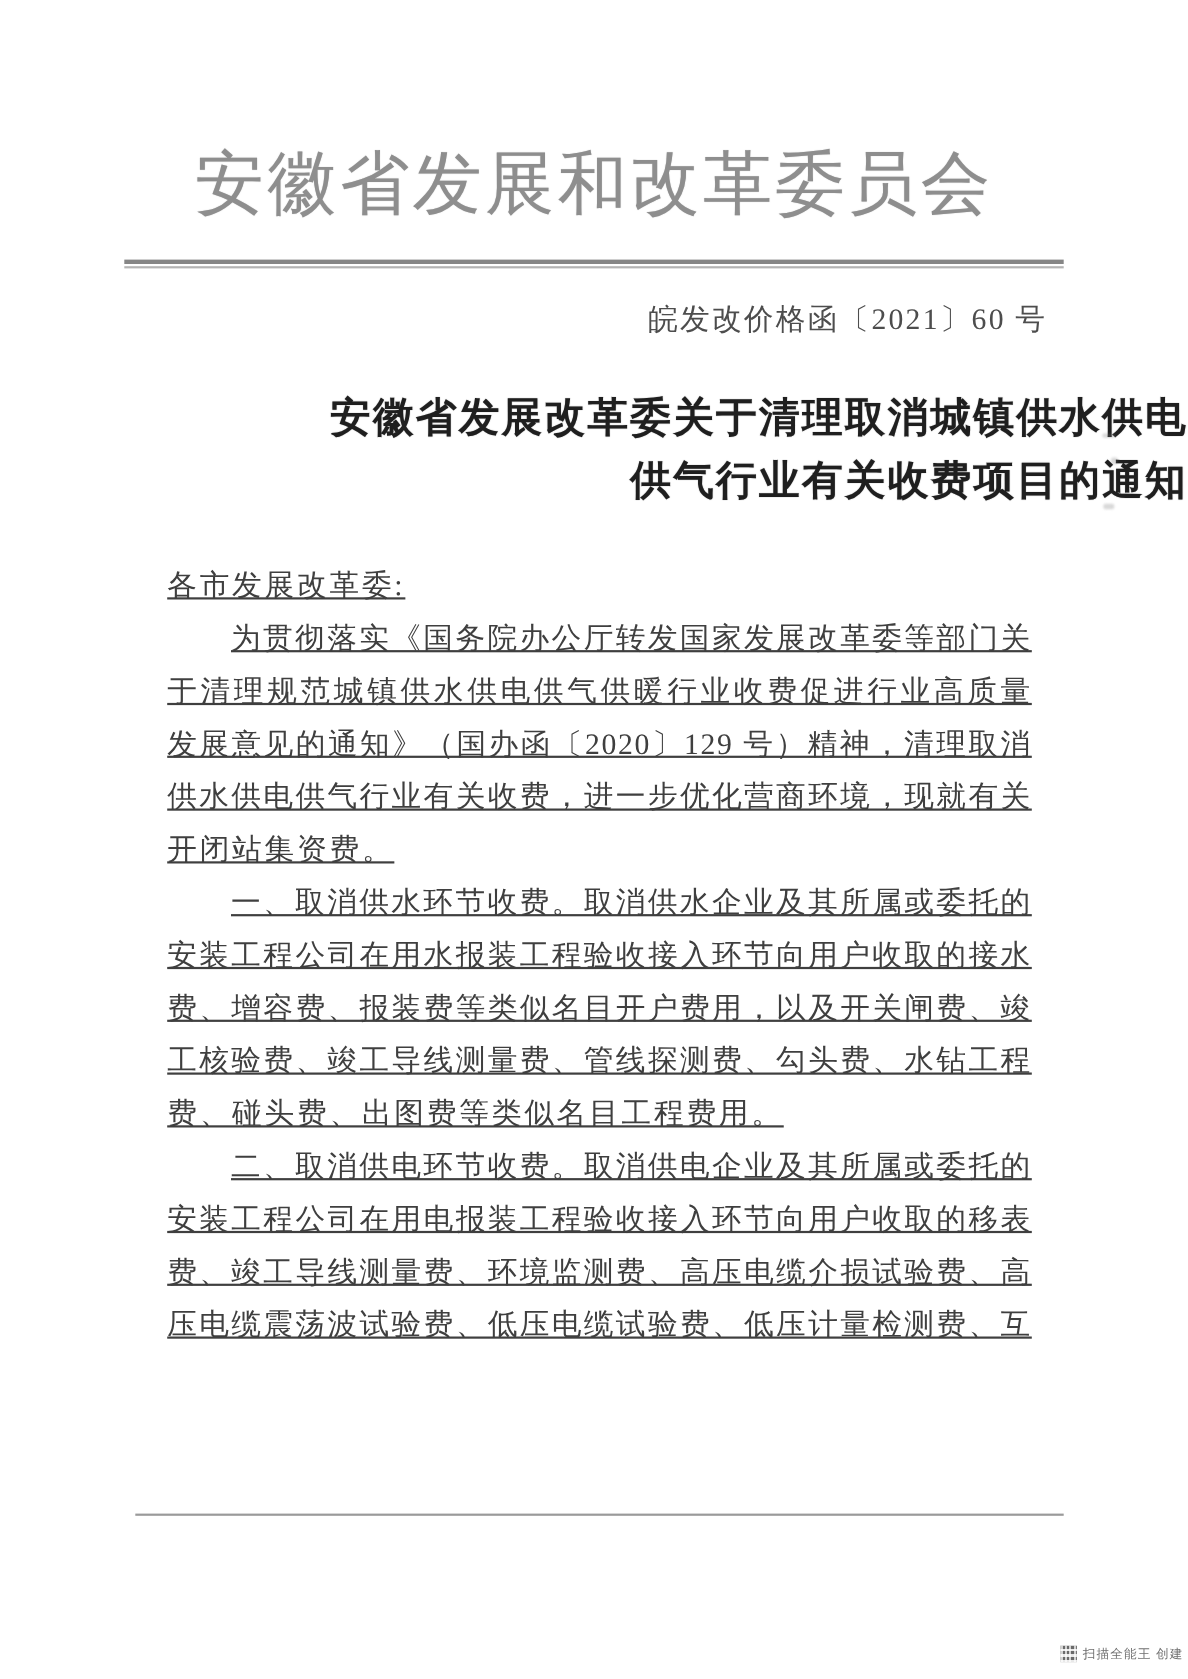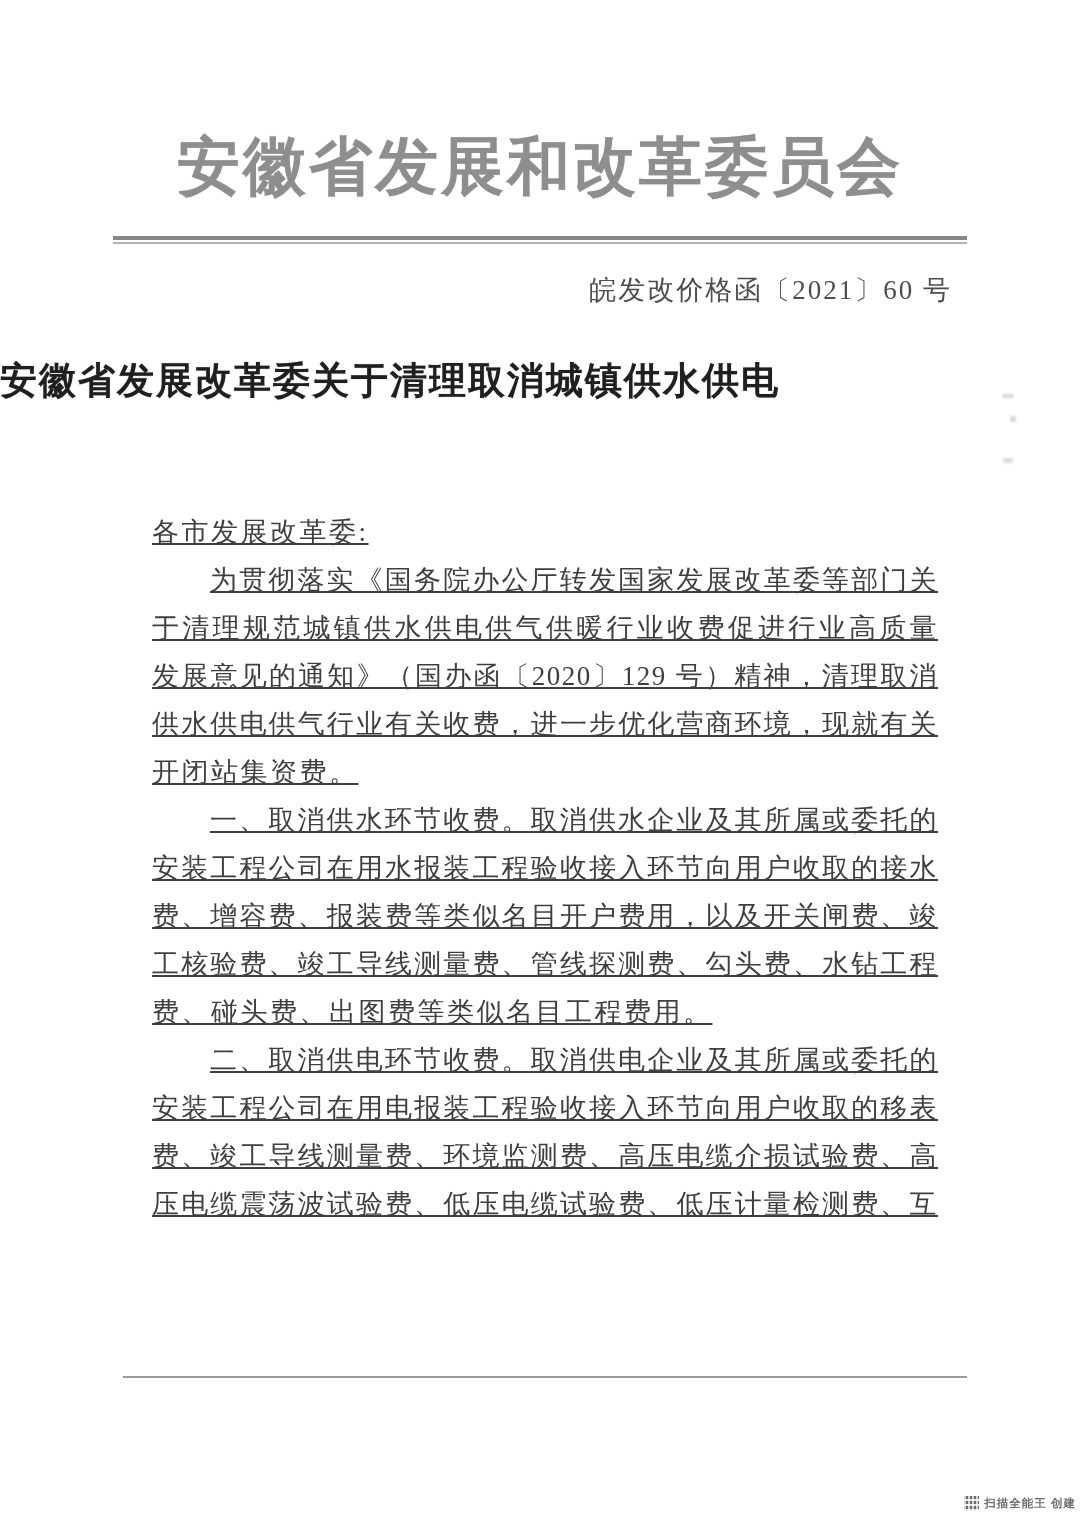--- a/index.html
+++ b/index.html
@@ -17,21 +17,21 @@
   }
 
   
   .letterhead {
     position: absolute;
     top: 124px;
     left: 0;
     width: 100%;
     text-align: center;
     font-size: 63px;
-    font-weight: bold;
+    font-weight: normal;
     letter-spacing: 3px;
     color: #8e8e8e;
     text-shadow: 0 0 1px rgba(150,150,150,0.6);
     white-space: nowrap;
   }
 
   .letterhead-rule {
     position: absolute;
     top: 236px;
     left: 113px;
@@ -49,21 +49,21 @@
     letter-spacing: 2px;
     color: #4d4d4d;
     white-space: nowrap;
   }
 
   .doc-title {
     position: absolute;
     top: 352px;
     left: 0;
     width: 100%;
-    text-align: left;
+    text-align: right;
     font-size: 37px;
     font-weight: bold;
     letter-spacing: 2px;
     line-height: 57px;
     color: #1f1f1f;
     text-shadow: 0 0 1px rgba(30,30,30,0.5);
   }
 
   .body-text {
     position: absolute;
@@ -100,21 +100,20 @@
   }
 
   
   .watermark {
     position: absolute;
     top: 1496px;
     right: 4px;
     display: flex;
     align-items: flex-end;
     gap: 5px;
-    font-weight: bold;
   }
   .qr-icon {
     width: 15px;
     height: 15px;
     background-color: #6a6a6a;
     background-image:
       repeating-linear-gradient(0deg, rgba(255,255,255,0.85) 0 2px, transparent 2px 5px),
       repeating-linear-gradient(90deg, rgba(255,255,255,0.7) 0 2px, transparent 2px 4px);
   }
   .watermark-text {
@@ -142,20 +141,21 @@
 <div class="page">
 
   <div class="letterhead">安徽省发展和改革委员会</div>
 
   <div class="letterhead-rule"></div>
 
   <div class="doc-number">皖发改价格函〔2021〕60 号</div>
 
   <div class="doc-title">
     <div>安徽省发展改革委关于清理取消城镇供水供电</div>
+    <div>供气行业有关收费项目的通知</div>
   </div>
 
   <div class="body-text">
     <div class="line nojust">各市发展改革委:</div>
 
     <div class="line indent">为贯彻落实《国务院办公厅转发国家发展改革委等部门关</div>
     <div class="line">于清理规范城镇供水供电供气供暖行业收费促进行业高质量</div>
     <div class="line">发展意见的通知》（国办函〔2020〕129 号）精神，清理取消</div>
     <div class="line">供水供电供气行业有关收费，进一步优化营商环境，现就有关</div>
     <div class="line nojust">开闭站集资费。</div>

